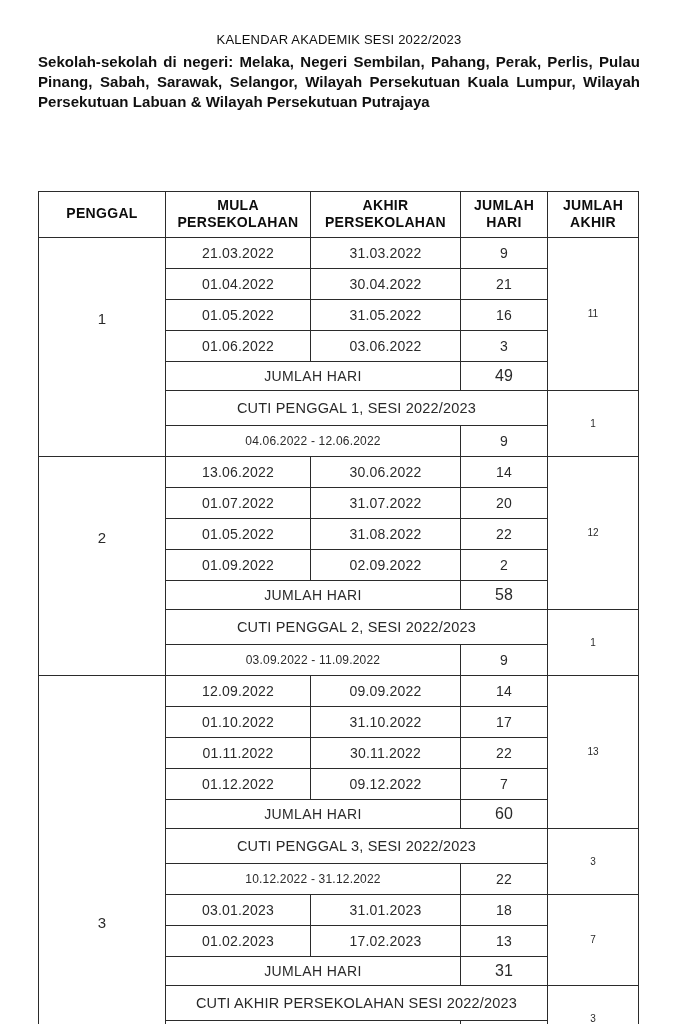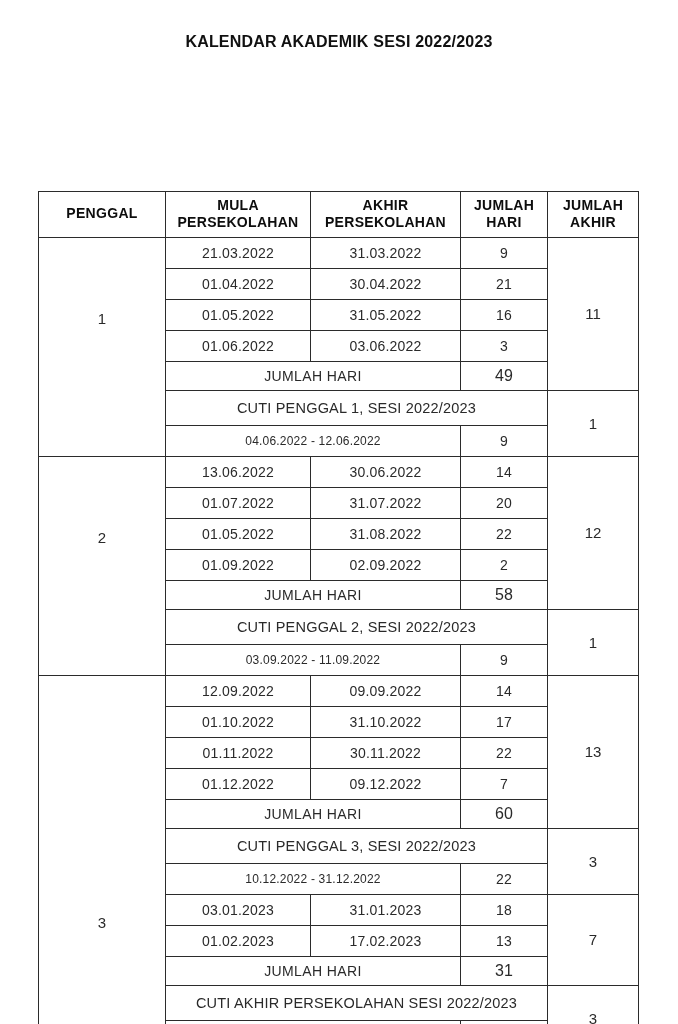--- a/index.html
+++ b/index.html
@@ -17,22 +17,22 @@
   }
   .page {
     position: relative;
     width: 678px;
     height: 1024px;
     box-sizing: border-box;
     padding: 0;
   }
   .doc-title {
     text-align: center;
-    font-weight: bold;
-    font-size: 16px;
+    font-weight: normal;
+    font-size: 13px;
     letter-spacing: 0.2px;
     margin: 33px 0 0 0;
     padding: 0 40px;
     line-height: 1.1;
   }
   .kumpulan {
     font-weight: bold;
     font-size: 14.5px;
     margin: 10px 0 0 38px;
     letter-spacing: 0.1px;
@@ -91,21 +91,21 @@
   td.penggal-cell {
     font-weight: bold;
     font-size: 15px;
     color: #0d0d0d;
     vertical-align: middle;
   }
   td.penggal-cell.shift-up { padding-bottom: 56px; }
   td.penggal-cell.shift-dn { padding-top: 118px; }
 
   td.minggu-cell {
-    font-size: 15px;
+    font-size: 10px;
     color: #333333;
   }
   td.sum-label {
     height: 28px;
     font-size: 14px;
     color: #3a3a3a;
     letter-spacing: 0.4px;
   }
   td.sum-value {
     height: 28px;
@@ -127,20 +127,21 @@
   }
 </style>
 </head>
 <body>
 
 <div class="page">
 
   <div class="doc-title">KALENDAR AKADEMIK SESI 2022/2023</div>
 
 
+  <div class="intro">Sekolah-sekolah di negeri: Melaka, Negeri Sembilan, Pahang, Perak, Perlis, Pulau Pinang, Sabah, Sarawak, Selangor, Wilayah Persekutuan Kuala Lumpur, Wilayah Persekutuan Labuan &amp; Wilayah Persekutuan Putrajaya</div>
 
   <div class="cal-wrap">
     <table class="cal">
       <colgroup>
         <col class="col-penggal">
         <col class="col-mula">
         <col class="col-akhir">
         <col class="col-hari">
         <col class="col-minggu">
       </colgroup>

